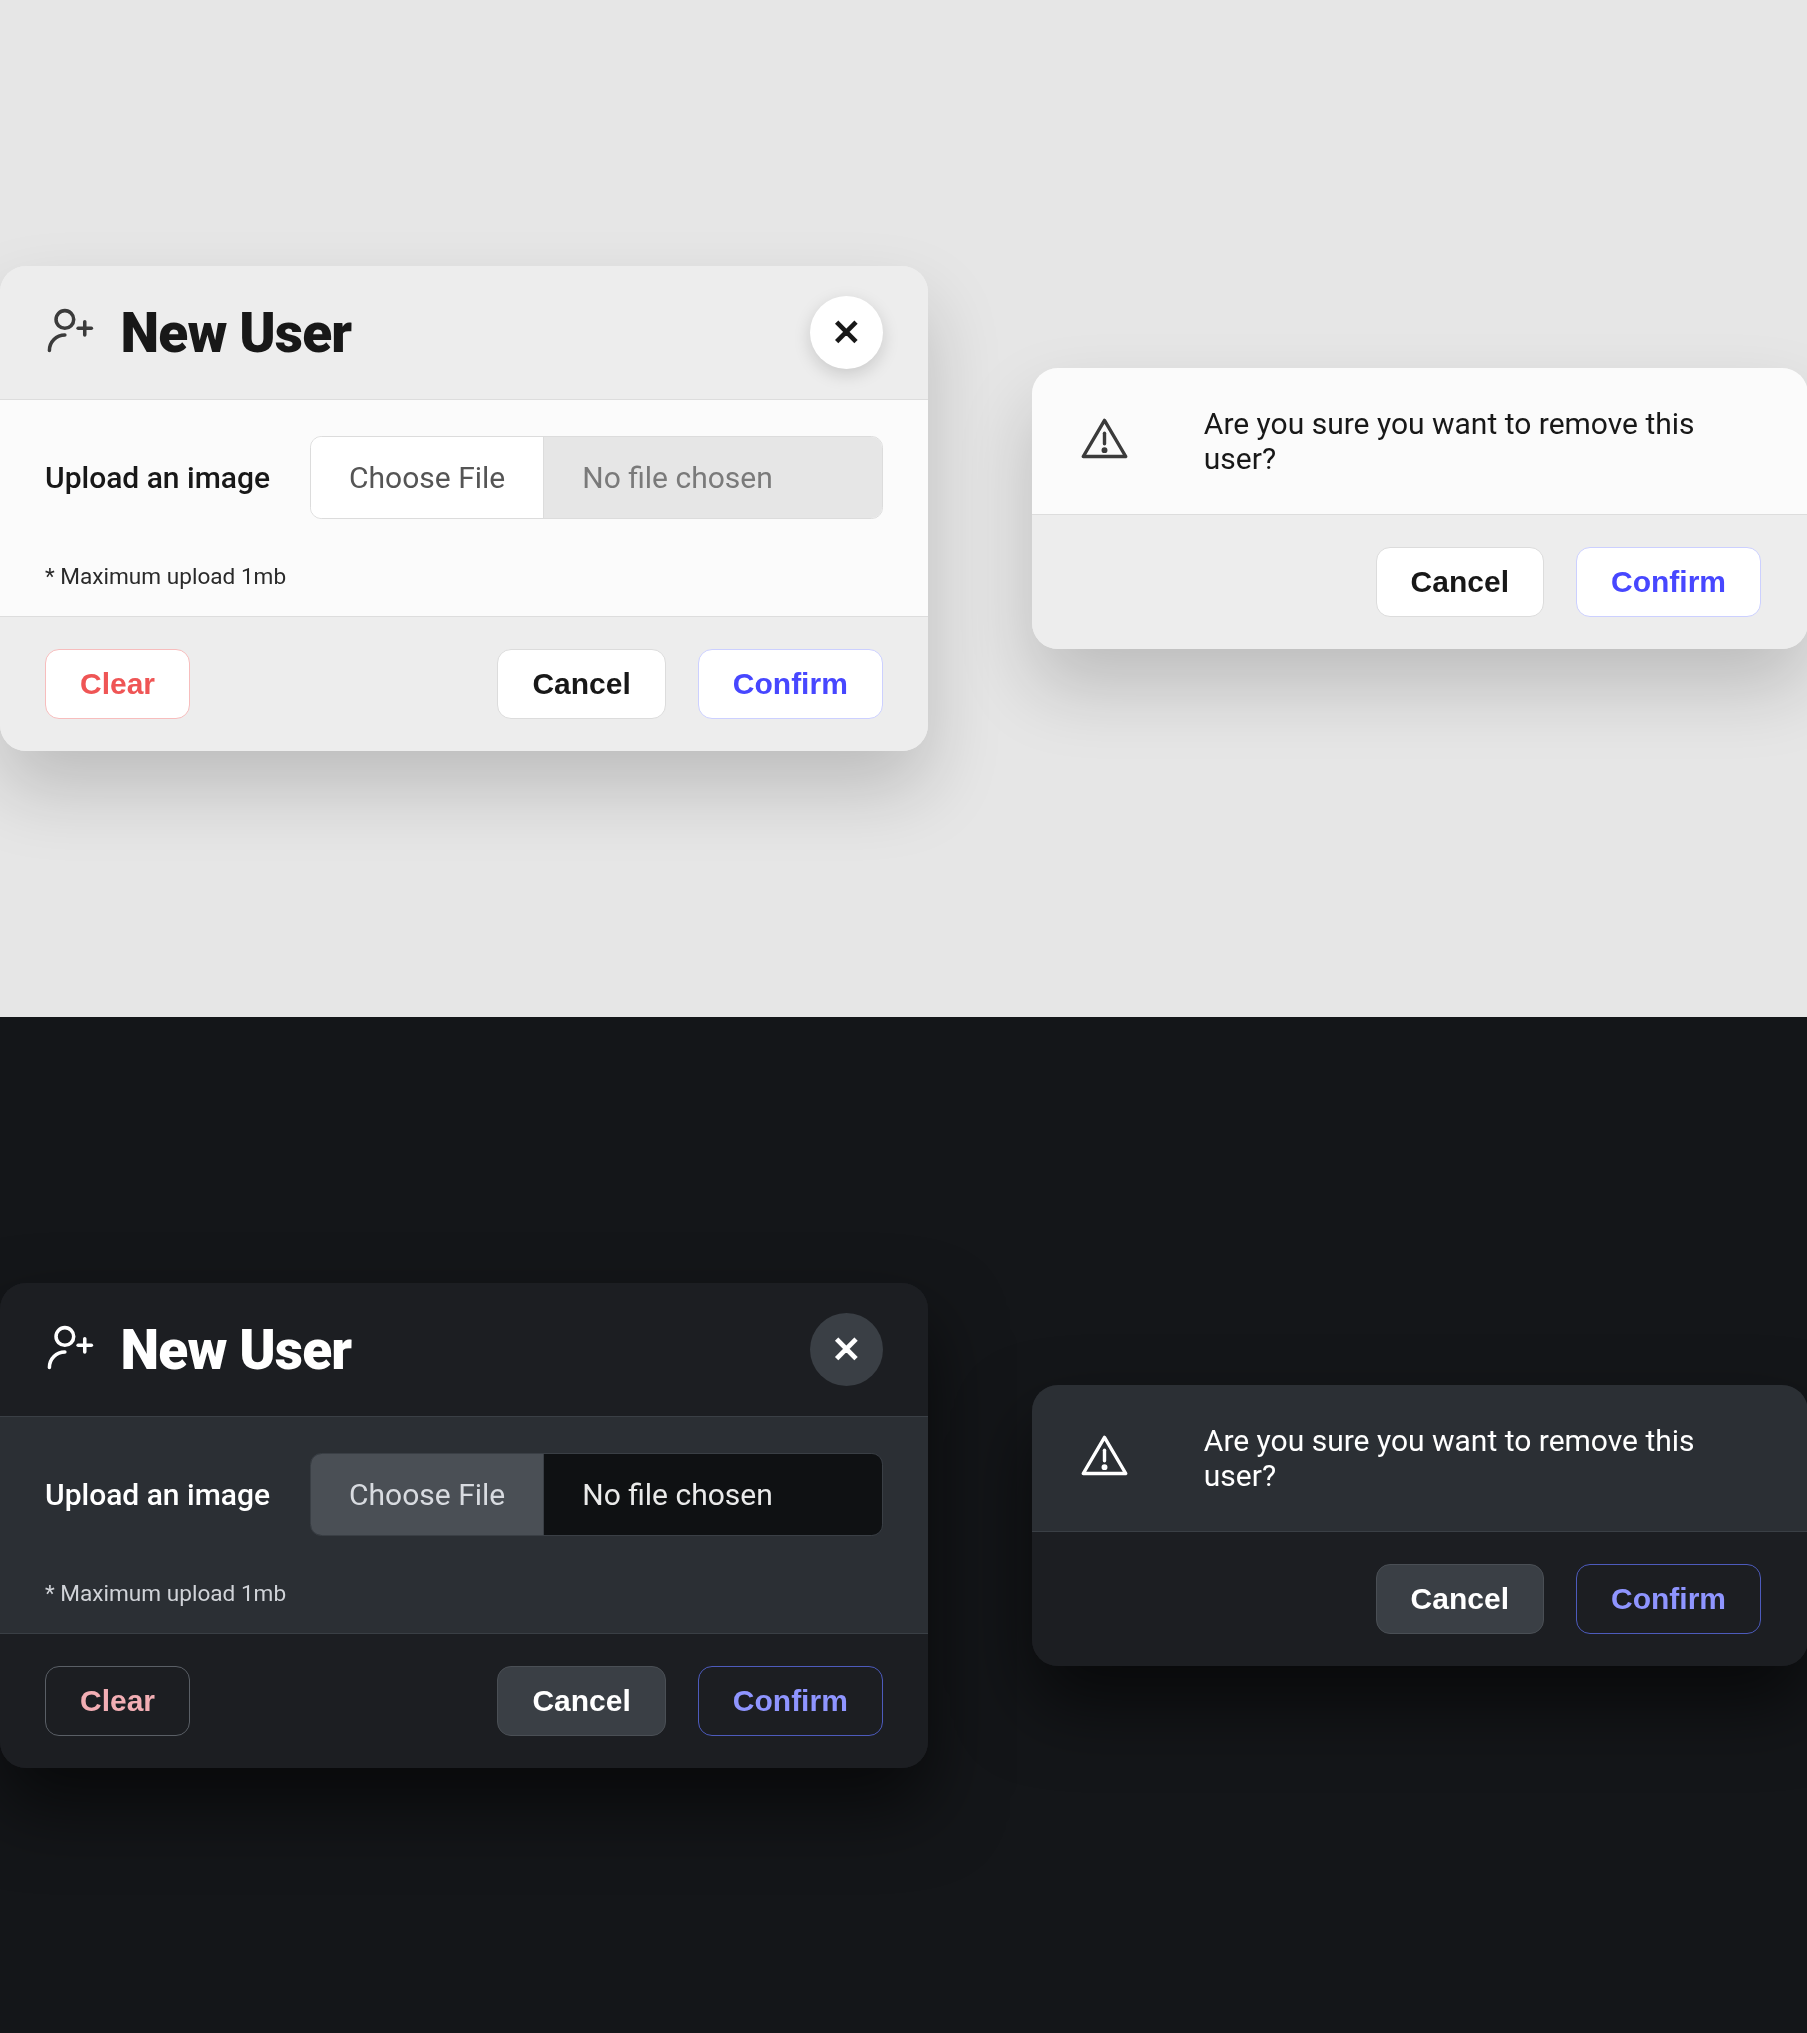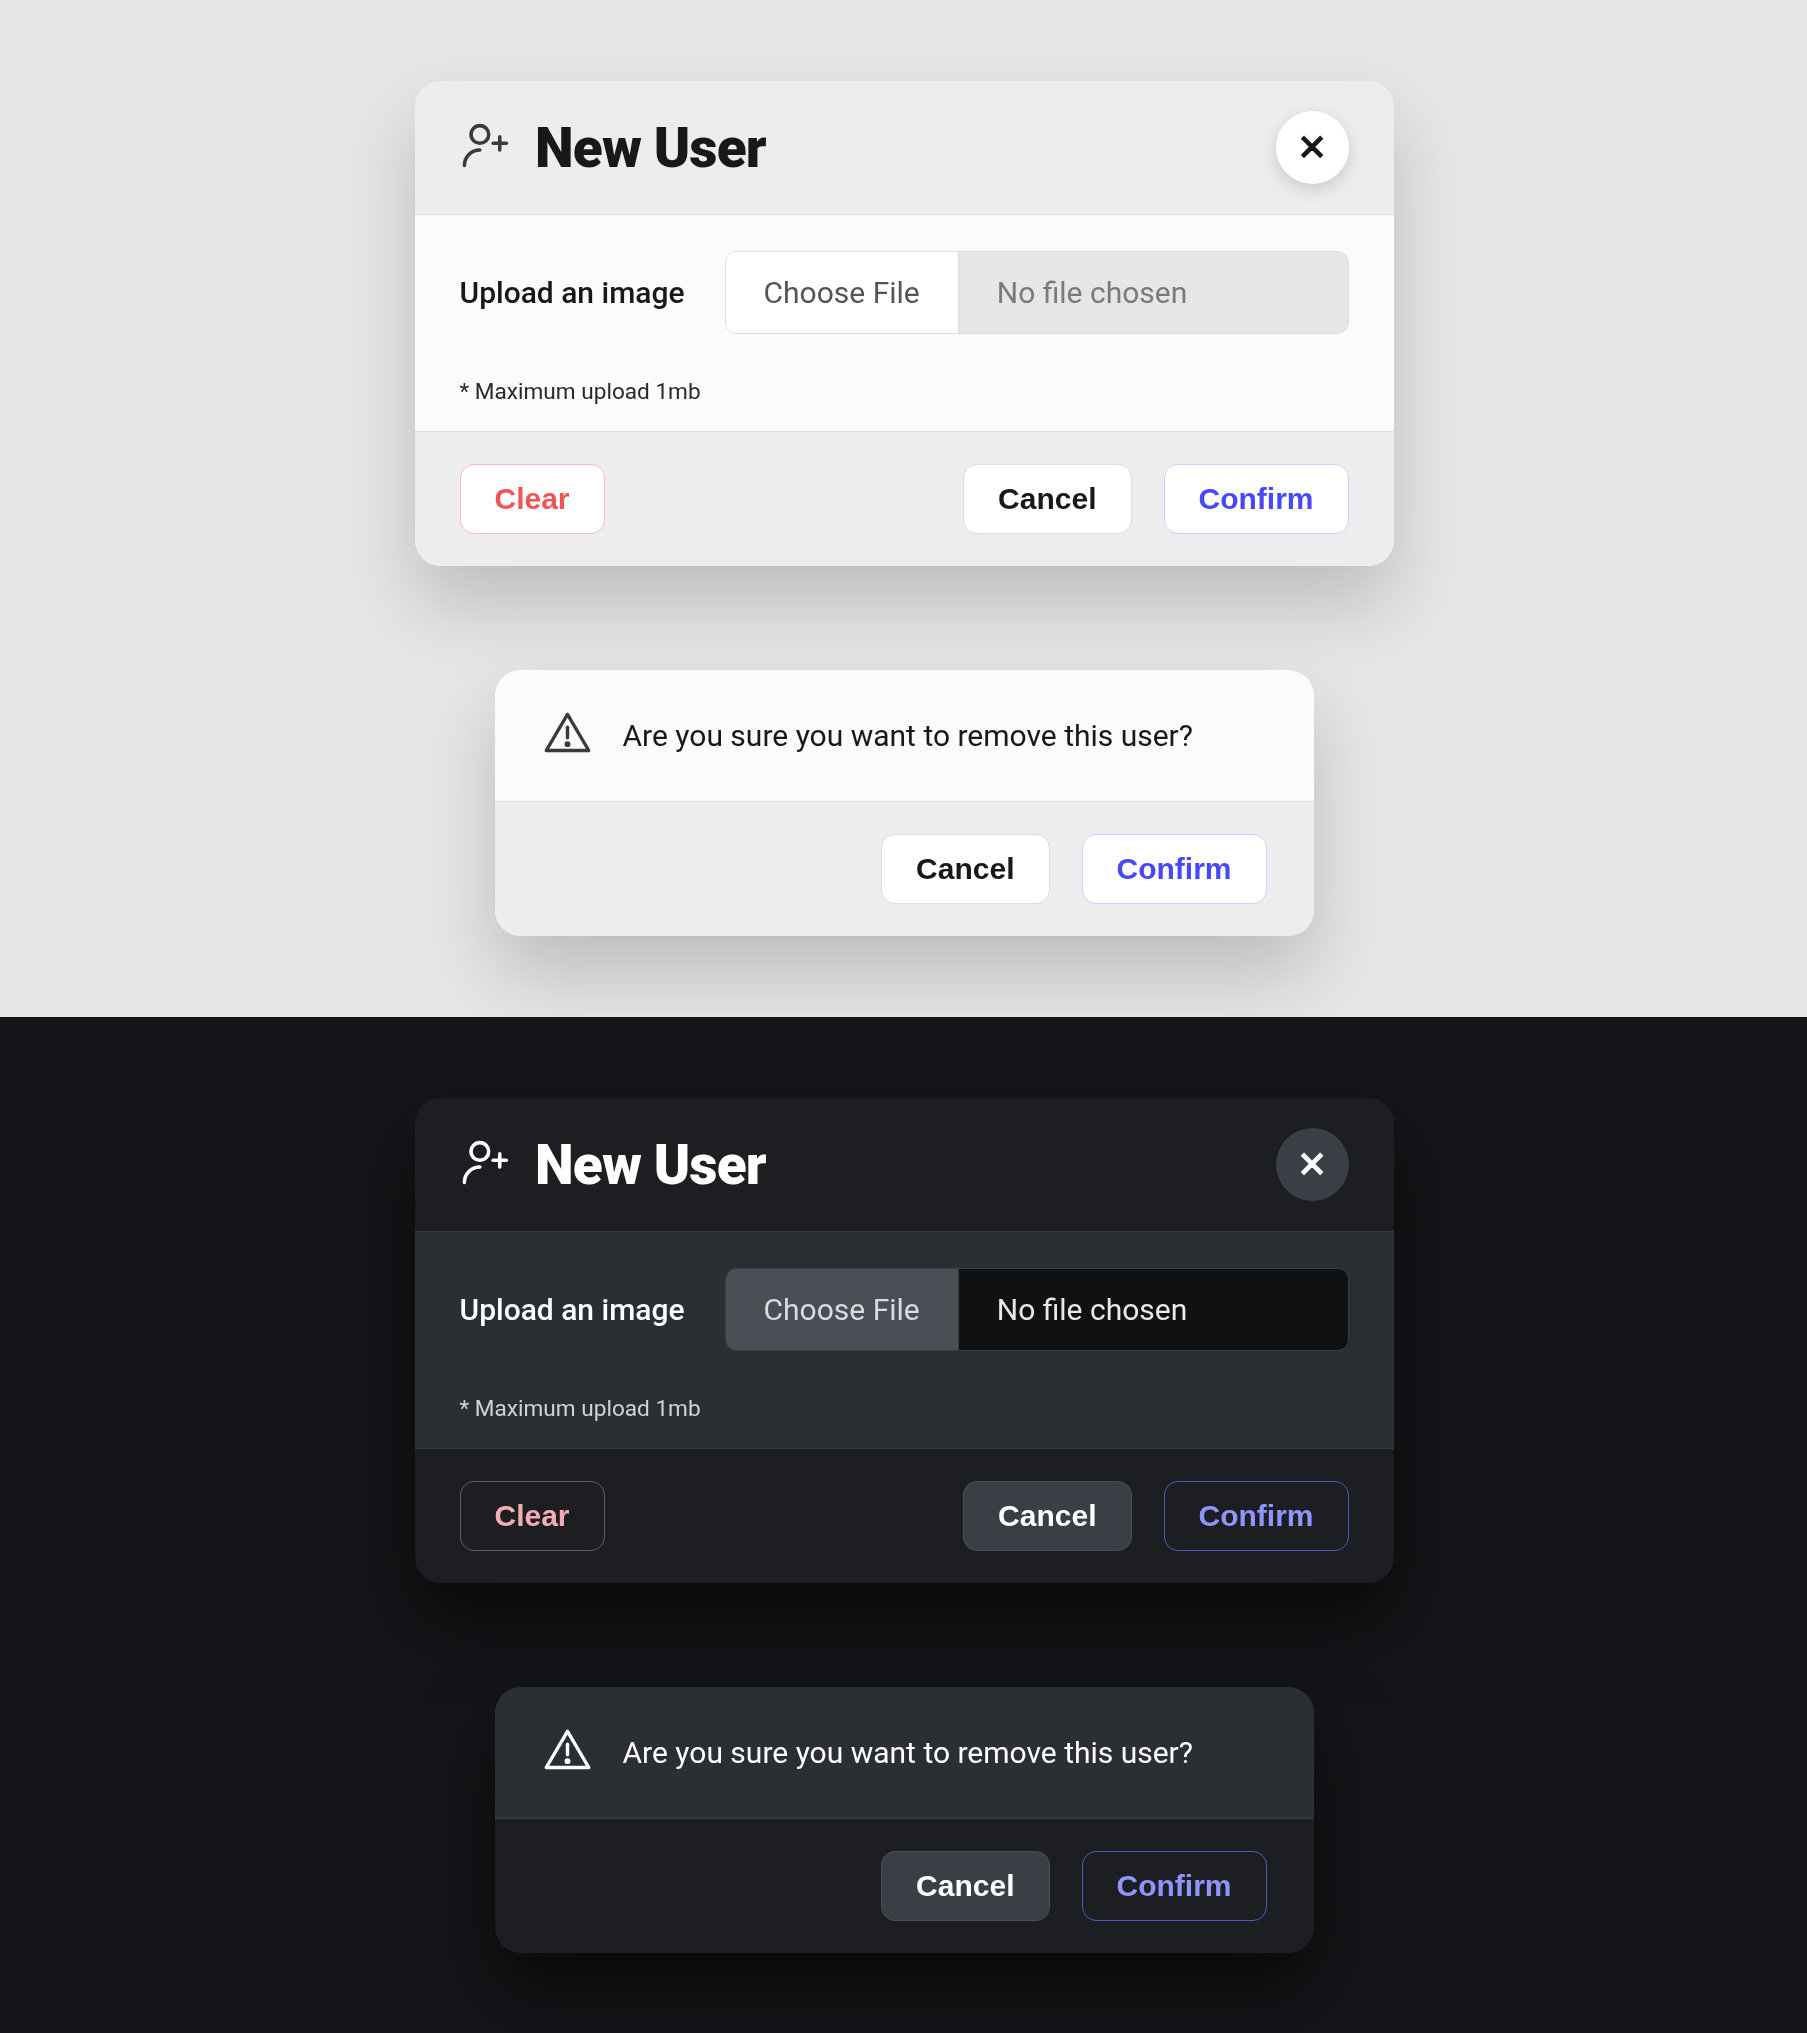--- a/index.html
+++ b/index.html
@@ -4,21 +4,21 @@
 <style>
   * { box-sizing: border-box; margin: 0; padding: 0; }
   body {
     font-family: -apple-system, BlinkMacSystemFont, "Segoe UI", Roboto, Helvetica, Arial, sans-serif;
     width: 1808px;
   }
   .section {
     width: 1808px;
     height: 1017px;
     display: flex;
-    flex-direction: column;
+    flex-direction: row;
     align-items: center;
     justify-content: center;
     gap: 104px;
   }
   .light { background: #e6e6e6; }
   .dark  { background: #141619; }
 
   
   .modal {
     border-radius: 26px;
@@ -158,21 +158,21 @@
 
   
   .sm-body {
     padding: 38px 47px;
     display: flex;
     align-items: center;
     gap: 30px;
   }
   .light .sm-body { background: #fbfbfb; border-bottom: 0.9px solid #ddd; }
   .dark  .sm-body { background: #2b2f34; border-bottom: 0.9px solid #3a3f45; }
-  .sm-text { font-size: 30px; color: #181818; }
+  .sm-text { font-size: 30px; color: #181818; margin-left: 44px; }
   .dark .sm-text { color: #fff; }
   .sm-footer {
     display: flex; justify-content: flex-end; gap: 32px;
     padding: 32px 47px;
   }
   .light .sm-footer { background: #ededed; }
   .dark  .sm-footer { background: #1c1e22; }
 
   .icon-stroke-light { stroke: #3b3b3b; }
   .icon-stroke-dark  { stroke: #ffffff; }

